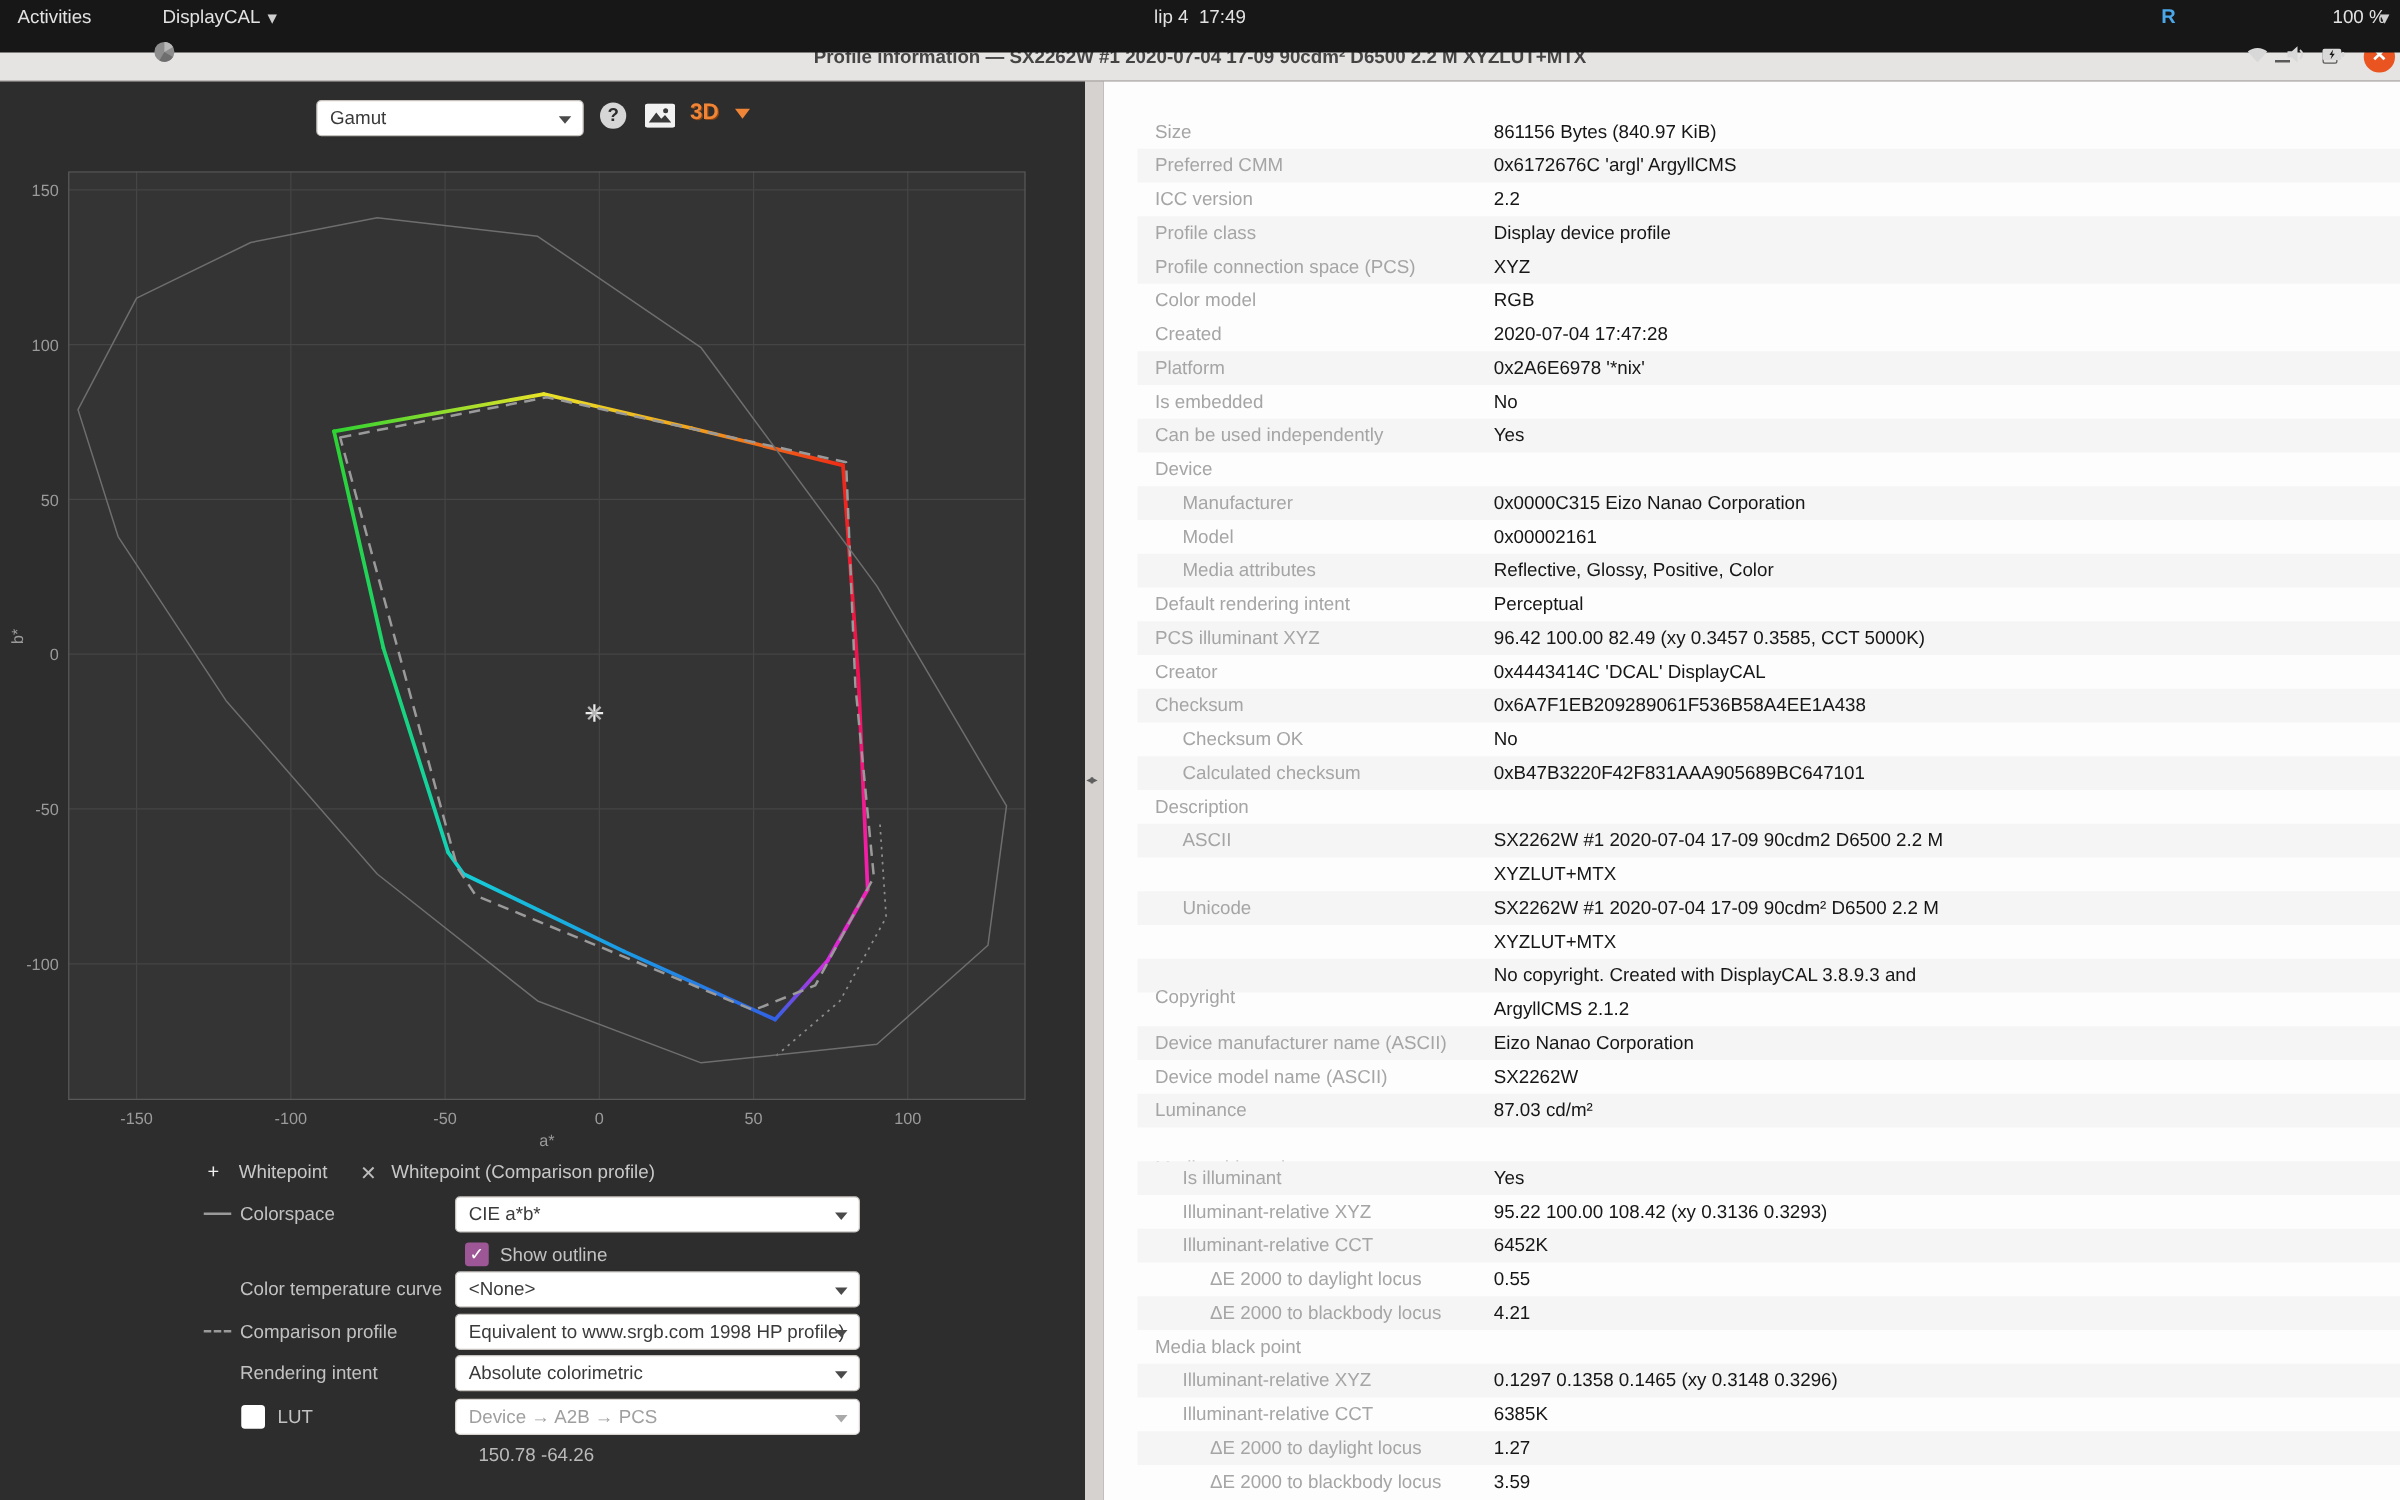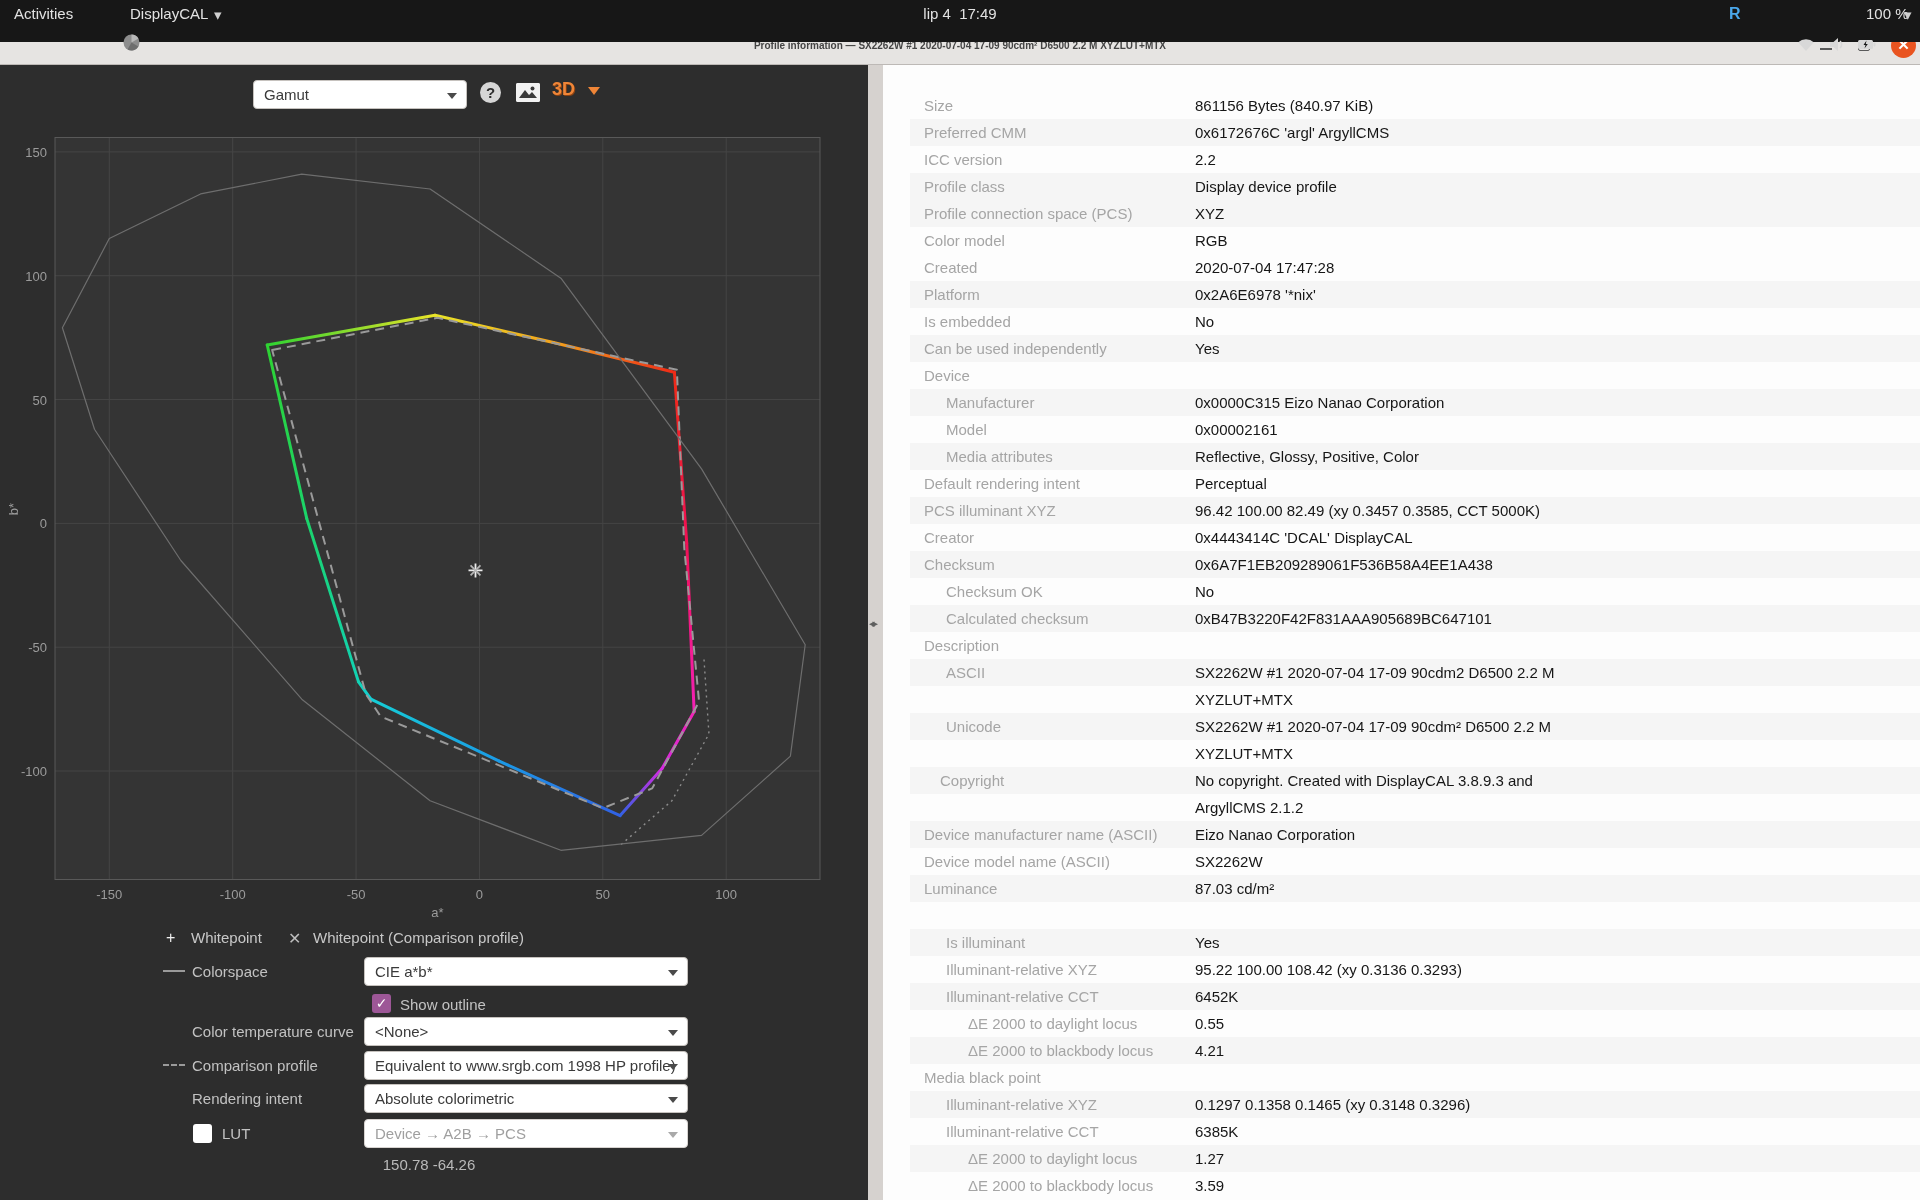--- a/index.html
+++ b/index.html
@@ -5,21 +5,21 @@
   html,body{margin:0;padding:0;width:1920px;height:1200px;overflow:hidden;
     font-family:"Liberation Sans",sans-serif;background:#2d2d2d;}
   .abs{position:absolute;}
   
   #topbar{position:absolute;top:0;left:0;width:1920px;height:42px;background:#171717;
     color:#e2e2e2;font-size:15px;z-index:30;}
   #topbar .item{position:absolute;top:0;height:27px;line-height:27px;white-space:pre;}
   
   #titlebar{position:absolute;top:27px;left:0;width:1920px;height:37px;background:#e6e4e2;
     border-bottom:1px solid #bdb9b6;z-index:29;}
-  #window-title{width:100%;text-align:center;line-height:37px;font-size:10px;font-weight:bold;color:#444;}
+  #window-title{width:100%;text-align:center;line-height:37px;font-size:15px;font-weight:bold;color:#444;}
   .winbtn{position:absolute;top:0;height:37px;}
   #min-btn{left:1816px;width:20px;}
   #min-btn i{position:absolute;left:4px;top:21px;width:12px;height:2px;background:#5a5a5a;}
   #max-btn{left:1854px;width:20px;}
   #max-btn i{position:absolute;left:4px;top:12px;width:10px;height:10px;border:1.5px solid #5a5a5a;border-radius:2px;}
   #close-btn{left:1890px;width:28px;}
   #close-btn i{position:absolute;left:1px;top:6px;width:25px;height:25px;border-radius:50%;
     background:#e95420;color:#fff;font-style:normal;font-weight:bold;font-size:15px;
     text-align:center;line-height:24px;}
   
@@ -381,21 +381,21 @@
         </div>
         <div class="info-row stripe">
           <span class="lbl" style="left: 36px;">Unicode</span>
           <span class="val">SX2262W #1 2020-07-04 17-09 90cdm² D6500 2.2 M</span>
         </div>
         <div class="info-row">
           <span class="lbl" style="left: 36px;"></span>
           <span class="val">XYZLUT+MTX</span>
         </div>
         <div class="info-row stripe">
-          <span class="lbl" style="left: 30px;">Copyright</span>
+          <span class="lbl" style="left: 14px; margin-top: 17px;">Copyright</span>
           <span class="val">No copyright. Created with DisplayCAL 3.8.9.3 and</span>
         </div>
         <div class="info-row">
           <span class="lbl" style="left: 14px;"></span>
           <span class="val">ArgyllCMS 2.1.2</span>
         </div>
         <div class="info-row stripe">
           <span class="lbl" style="left: 14px;">Device manufacturer name (ASCII)</span>
           <span class="val">Eizo Nanao Corporation</span>
         </div>

